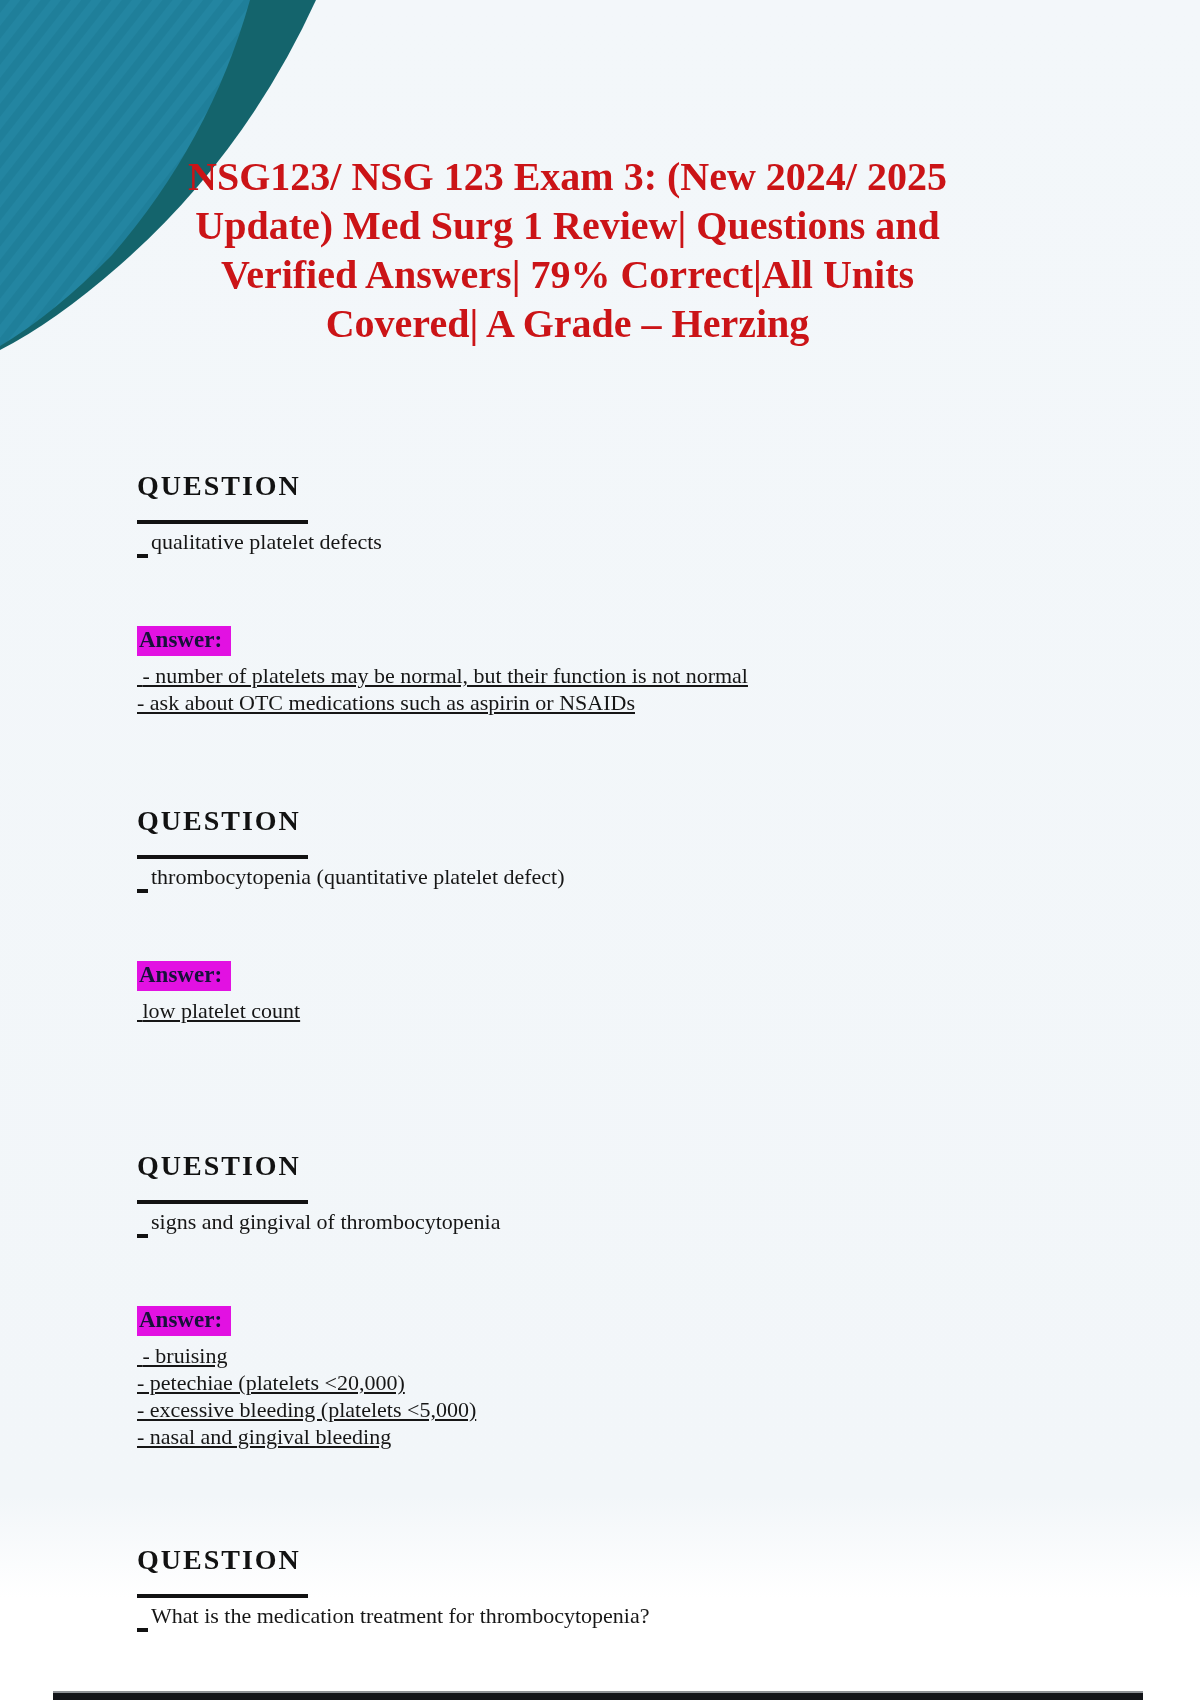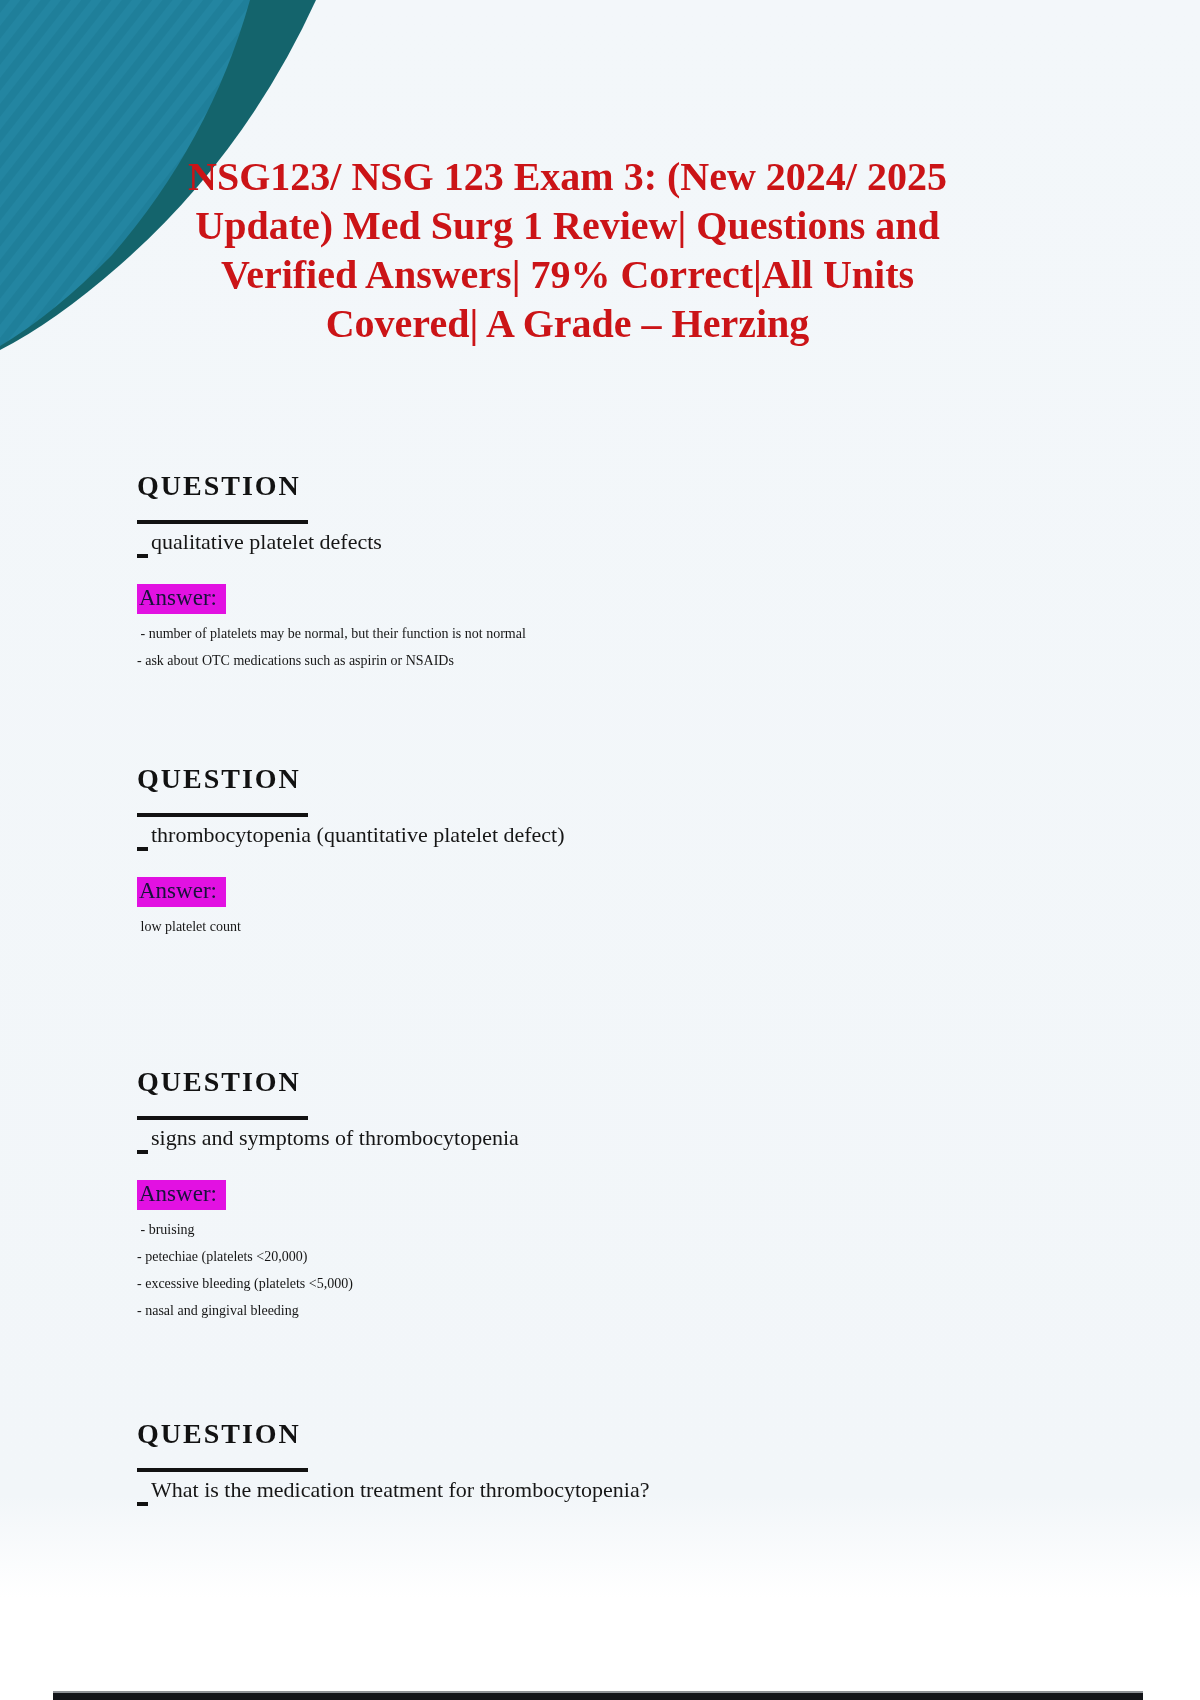--- a/index.html
+++ b/index.html
@@ -23,25 +23,26 @@
     border-bottom: 4px solid #121212; padding: 0 7px 20px 0;
   }
   .q-line { margin-top: 4px; font-size: 22px; line-height: 28px; }
   .q-dash {
     display: inline-block; width: 11px; height: 4px;
     background: #121212; margin-right: 3px; vertical-align: -9px;
   }
   .a-label-row { margin-top: 26px; line-height: 30px; }
   .a-label {
     display: inline-block; background: var(--highlight-magenta, #e211e2);
-    color: #17123a; font-weight: normal; font-size: 23px; line-height: 26px;
+    color: #17123a; font-weight: bold; font-size: 23px; line-height: 26px;
     padding: 1px 9px 3px 2px;
+    margin-top: 42px;
   }
   .a-lines { margin-top: 5px; }
-  .a-line { font-size: 14px; line-height: 27px; white-space: pre-wrap; }
+  .a-line { font-size: 22px; line-height: 27px; white-space: pre-wrap; text-decoration: underline; }
   .s2 { margin-top: 90px; }
   .s3 { margin-top: 127px; }
   .s4 { margin-top: 95px; }
   .footer-bar {
     position: absolute; left: 53px; bottom: 0; width: 1090px; height: 7px;
     background: var(--footer-bar, #121418);
     border-top: 2px solid #8e9296;
   }
 </style>
 </head>
@@ -86,21 +87,21 @@
     </div>
     <div class="a-label-row"><span class="a-label">Answer:</span></div>
     <div class="a-lines">
       <div class="a-line"> low platelet count</div>
     </div>
   </section>
 
   <section class="qa s3">
     <div><span class="q-head">QUESTION</span></div>
     <div class="q-line">
-      <span class="q-dash"></span><span class="q-text">signs and symptoms of thrombocytopenia</span>
+      <span class="q-dash"></span><span class="q-text">signs and gingival of thrombocytopenia</span>
     </div>
     <div class="a-label-row"><span class="a-label">Answer:</span></div>
     <div class="a-lines">
       <div class="a-line"> - bruising</div>
       <div class="a-line">- petechiae (platelets &lt;20,000)</div>
       <div class="a-line">- excessive bleeding (platelets &lt;5,000)</div>
       <div class="a-line">- nasal and gingival bleeding</div>
     </div>
   </section>
 

